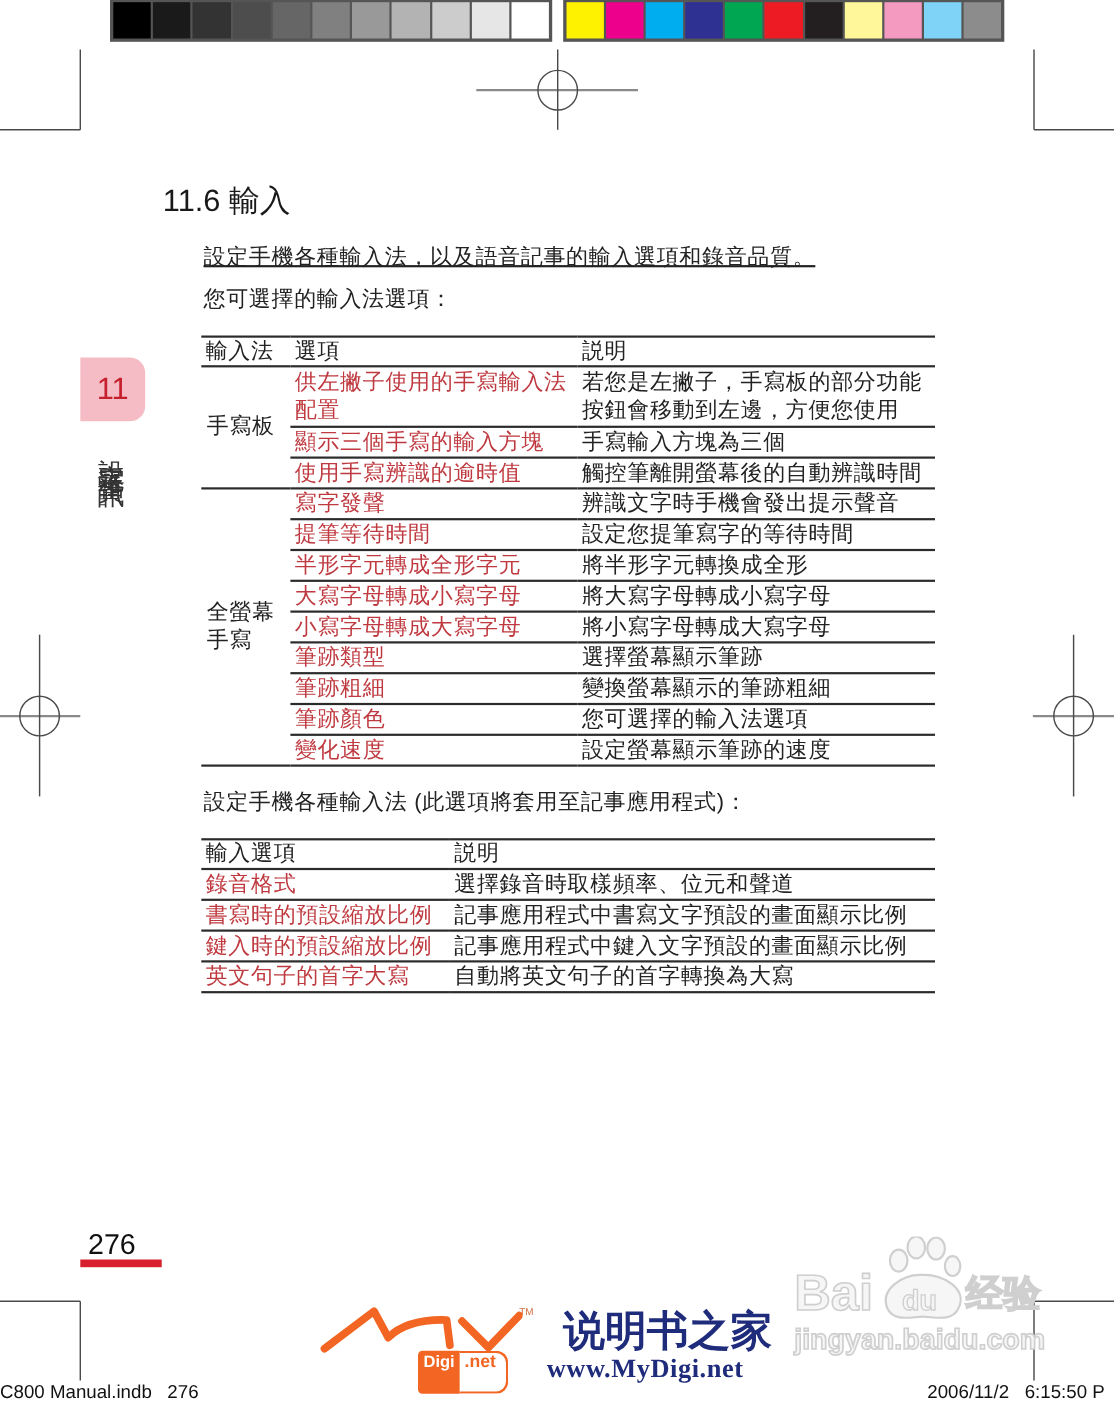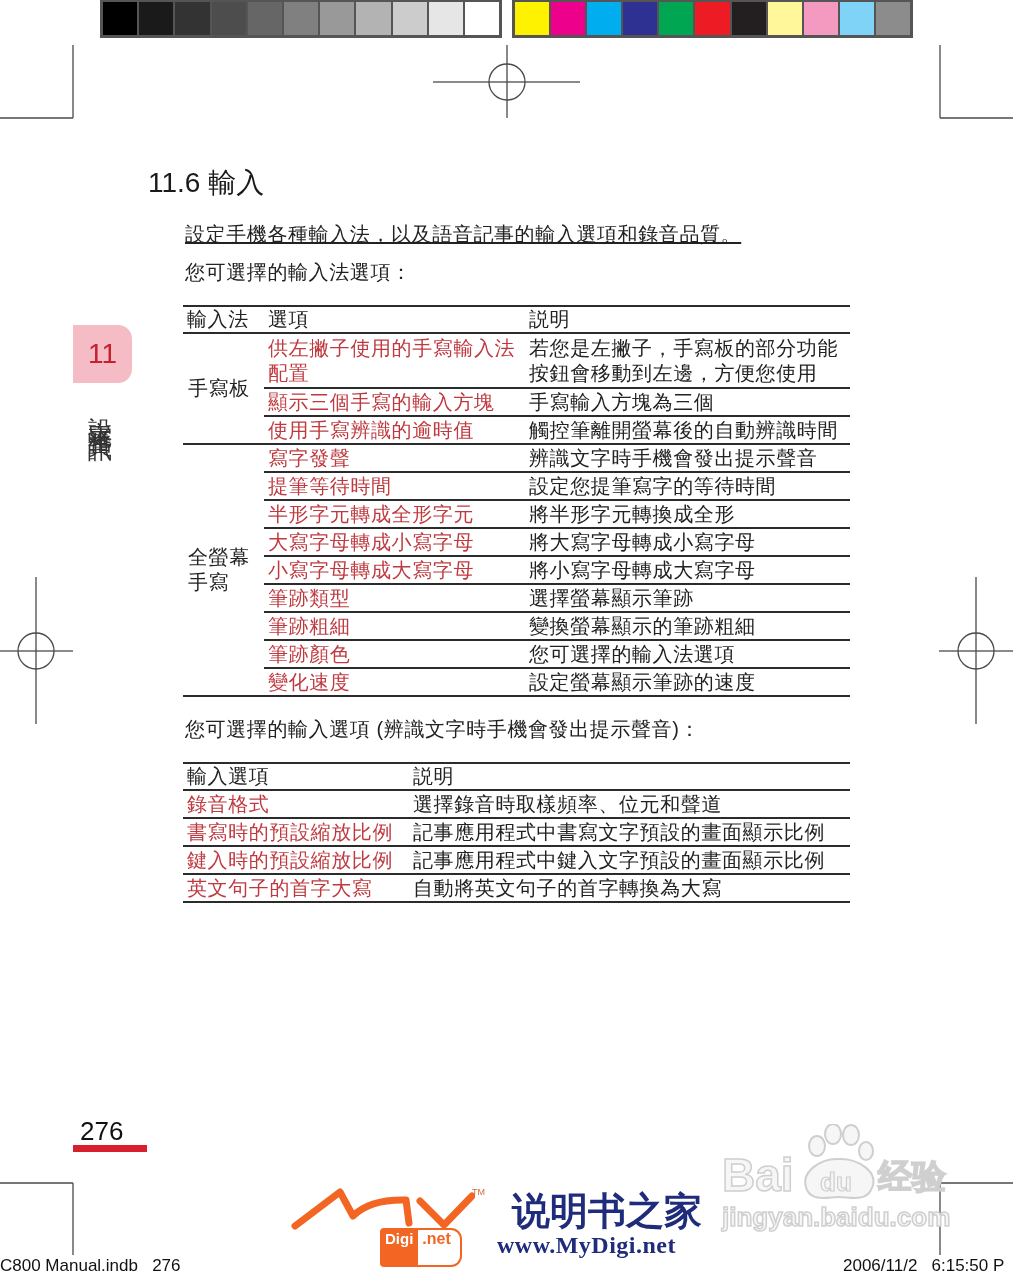--- a/index.html
+++ b/index.html
@@ -260,21 +260,21 @@
         <td class="opt">筆跡顏色</td>
         <td class="desc">您可選擇的輸入法選項</td>
       </tr>
       <tr>
         <td class="opt">變化速度</td>
         <td class="desc">設定螢幕顯示筆跡的速度</td>
       </tr>
     </tbody>
   </table>
 
-  <div class="abs para lead2">您可選擇的輸入選項 (辨識文字時手機會發出提示聲音)：</div>
+  <div class="abs para lead2">設定手機各種輸入法 (此選項將套用至記事應用程式)：</div>
 
   <table class="tbl t2">
     <colgroup>
         <col style="width:226px">
         <col style="width:441px">
       </colgroup>
     <thead>
       <tr>
         <th>輸入選項</th>
         <th>説明</th>

